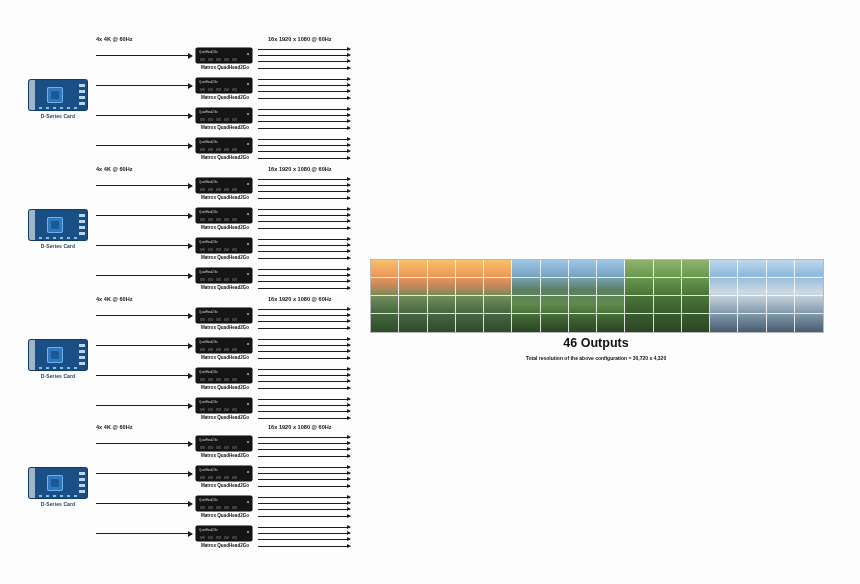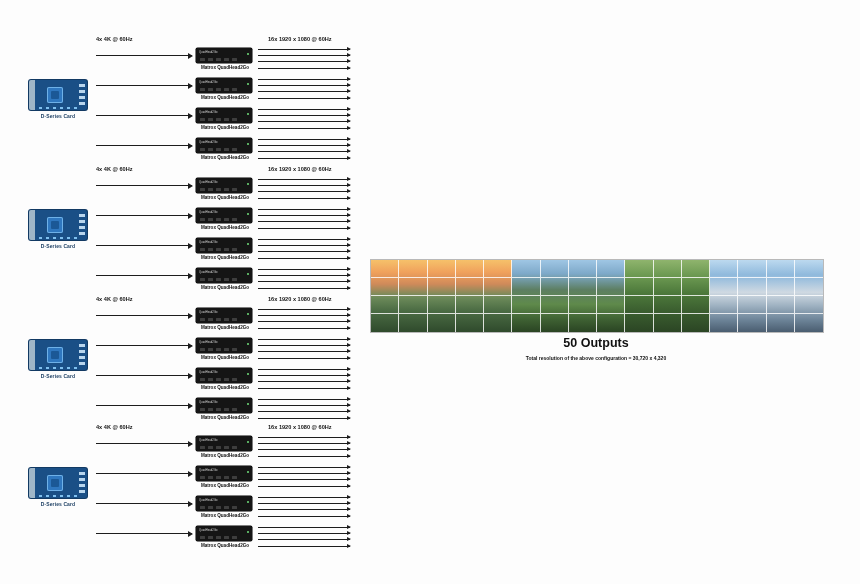--- a/index.html
+++ b/index.html
@@ -625,16 +625,16 @@
       <div class="tile" style="background: linear-gradient(rgb(159, 198, 228) 0%, rgb(126, 169, 201) 20%, rgb(93, 127, 99) 42%, rgb(95, 138, 75) 62%, rgb(63, 98, 51) 82%, rgb(42, 68, 35) 100%) 53.3333% 100% / 400% 400%; border-bottom: none;"></div>
       <div class="tile" style="background: linear-gradient(rgb(143, 180, 109) 0%, rgb(109, 154, 82) 22%, rgb(78, 122, 60) 46%, rgb(60, 96, 48) 70%, rgb(43, 69, 36) 100%) 60% 100% / 533.333% 400%; border-bottom: none;"></div>
       <div class="tile" style="background: linear-gradient(rgb(143, 180, 109) 0%, rgb(109, 154, 82) 22%, rgb(78, 122, 60) 46%, rgb(60, 96, 48) 70%, rgb(43, 69, 36) 100%) 66.6667% 100% / 533.333% 400%; border-bottom: none;"></div>
       <div class="tile" style="background: linear-gradient(rgb(143, 180, 109) 0%, rgb(109, 154, 82) 22%, rgb(78, 122, 60) 46%, rgb(60, 96, 48) 70%, rgb(43, 69, 36) 100%) 73.3333% 100% / 533.333% 400%; border-bottom: none;"></div>
       <div class="tile" style="background: linear-gradient(rgb(188, 217, 239) 0%, rgb(143, 185, 220) 22%, rgb(207, 217, 226) 46%, rgb(159, 178, 194) 64%, rgb(107, 130, 150) 84%, rgb(74, 93, 112) 100%) 80% 100% / 400% 400%; border-bottom: none;"></div>
       <div class="tile" style="background: linear-gradient(rgb(188, 217, 239) 0%, rgb(143, 185, 220) 22%, rgb(207, 217, 226) 46%, rgb(159, 178, 194) 64%, rgb(107, 130, 150) 84%, rgb(74, 93, 112) 100%) 86.6667% 100% / 400% 400%; border-bottom: none;"></div>
       <div class="tile" style="background: linear-gradient(rgb(188, 217, 239) 0%, rgb(143, 185, 220) 22%, rgb(207, 217, 226) 46%, rgb(159, 178, 194) 64%, rgb(107, 130, 150) 84%, rgb(74, 93, 112) 100%) 93.3333% 100% / 400% 400%; border-bottom: none;"></div>
       <div class="tile" style="background: linear-gradient(rgb(188, 217, 239) 0%, rgb(143, 185, 220) 22%, rgb(207, 217, 226) 46%, rgb(159, 178, 194) 64%, rgb(107, 130, 150) 84%, rgb(74, 93, 112) 100%) 100% 100% / 400% 400%; border-bottom: none;"></div>
     </div>
     <div class="wall-caption" style="left: 366px; top: 336px;">
-      <div class="wall-title">50 Outputs</div>
+      <div class="wall-title">46 Outputs</div>
       <div class="wall-sub">Total resolution of the above configuration = 30,720 x 4,320</div>
     </div>
   </div>
 
 </body></html>

